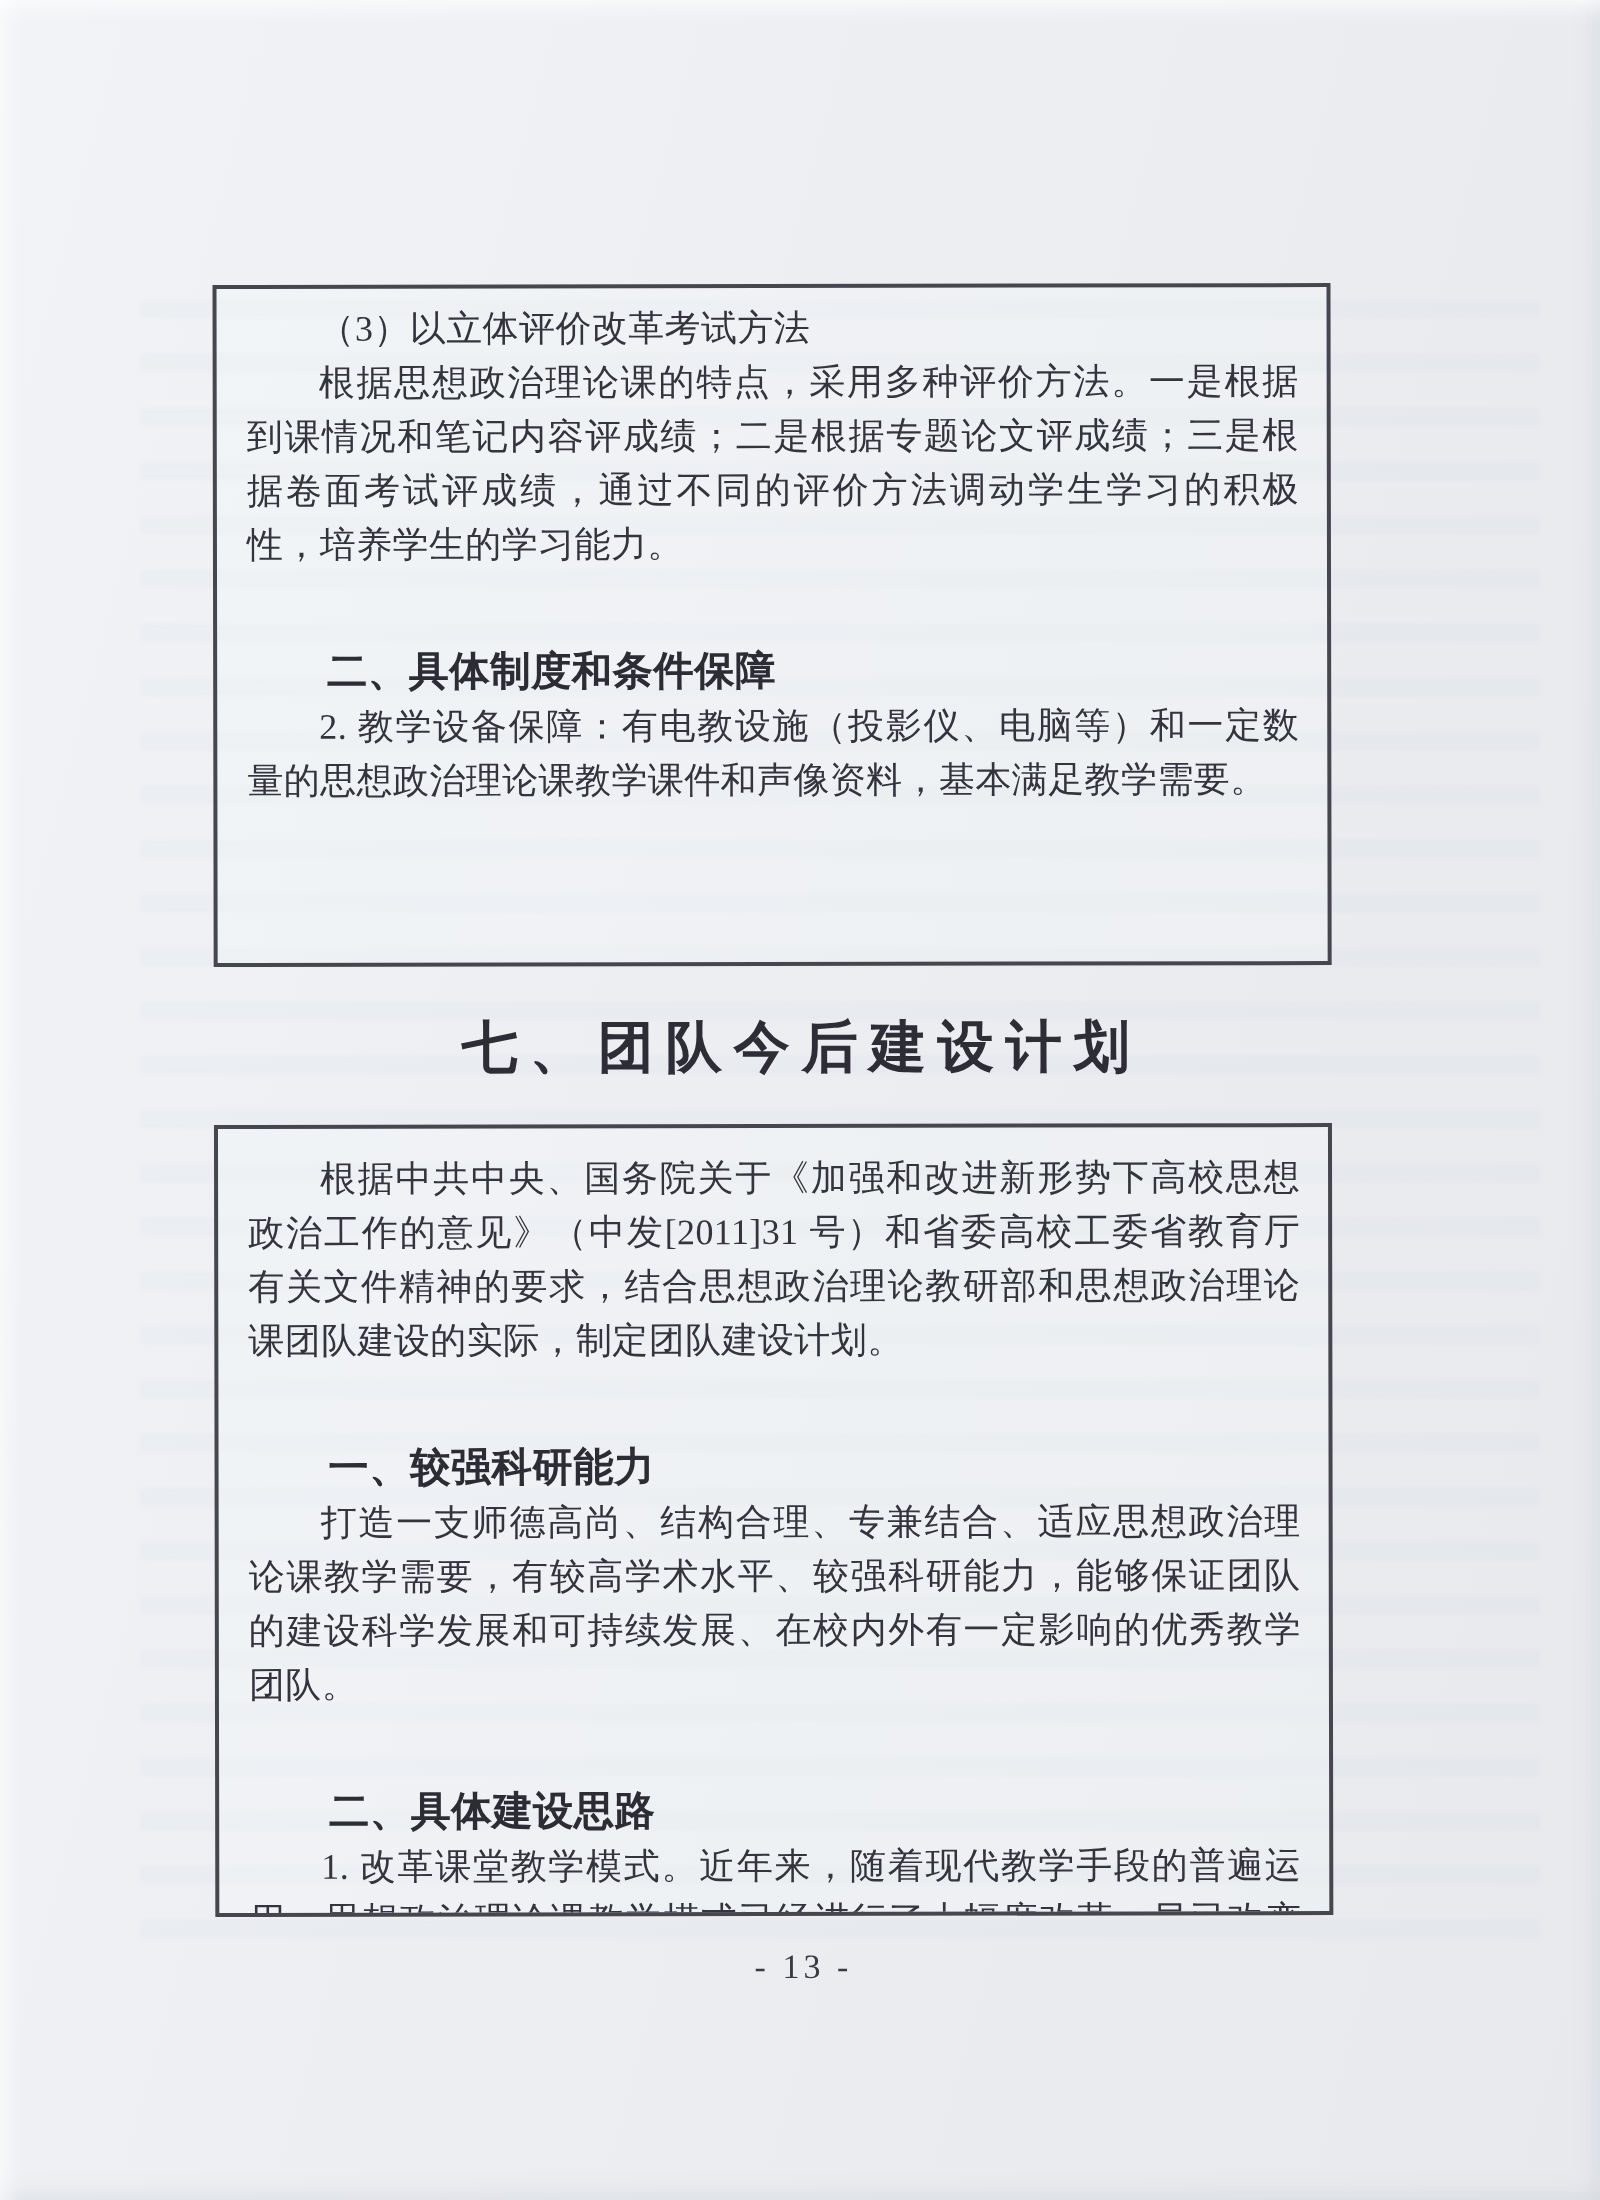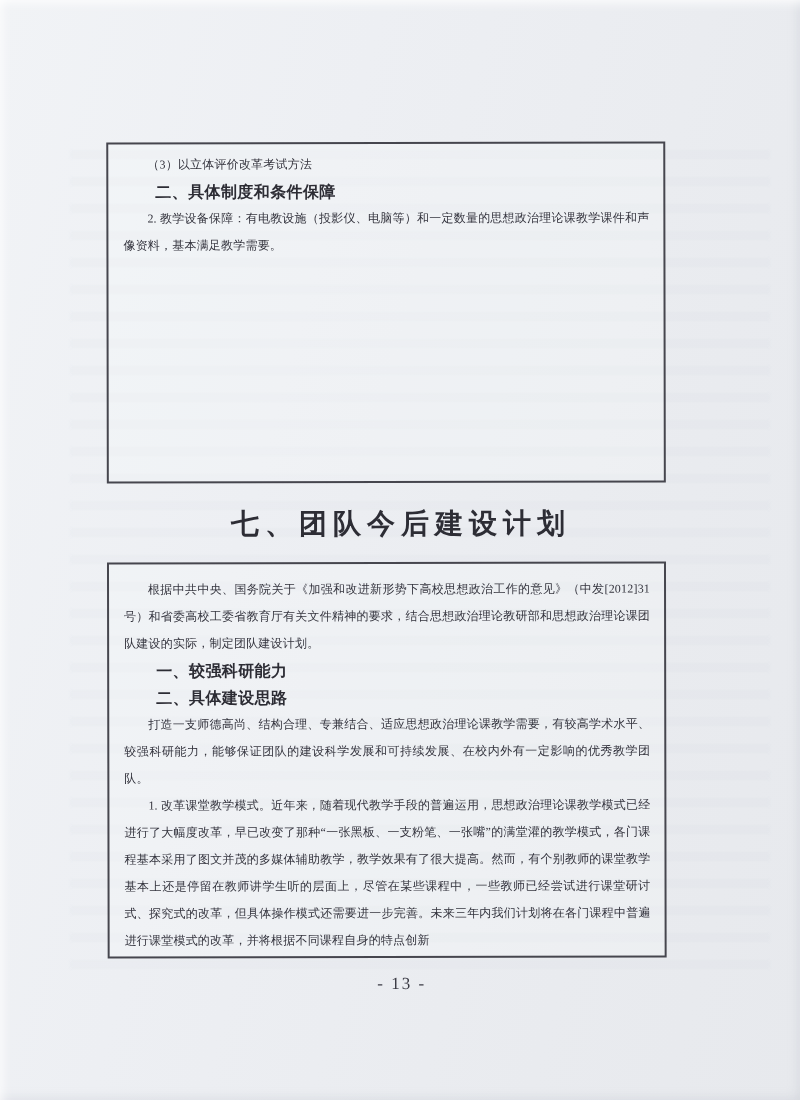--- a/index.html
+++ b/index.html
@@ -45,30 +45,31 @@
     background: rgba(249, 250, 252, 0.28);
     padding: 7px 14px 0 15px;
     text-align: justify;
     overflow: hidden;
   }
   #box1 { top: 142px; height: 341px; }
   #box2 { top: 562px; height: 396px; padding-top: 12px; }
   .para {
     margin: 0;
     text-indent: 2em;
-    font-size: 12px;
+    font-size: 18px;
     line-height: 27px;
     letter-spacing: 0.2px;
   }
   .subheading {
     font-weight: bold;
     font-family: "Liberation Sans", "DejaVu Sans", sans-serif;
-    font-size: 16px;
+    font-size: 20px;
     letter-spacing: 0.4px;
     color: #2c2c34;
+    margin-top: 37px;
   }
   .section-heading {
     position: absolute;
     top: 505px;
     left: 0;
     width: 100%;
     text-align: center;
     font-family: "Liberation Sans", "DejaVu Sans", sans-serif;
     font-weight: bold;
     font-size: 28px;
@@ -89,30 +90,31 @@
 </head>
 <body>
 
 <div class="sheet">
   <div class="bleed"></div>
 
   <div class="content">
 
     <div class="textbox" id="box1">
       <p class="para">（3）以立体评价改革考试方法</p>
+      <p class="para">根据思想政治理论课的特点，采用多种评价方法。一是根据到课情况和笔记内容评成绩；二是根据专题论文评成绩；三是根据卷面考试评成绩，通过不同的评价方法调动学生学习的积极性，培养学生的学习能力。</p>
       <p class="para subheading">二、具体制度和条件保障</p>
       <p class="para">2. 教学设备保障：有电教设施（投影仪、电脑等）和一定数量的思想政治理论课教学课件和声像资料，基本满足教学需要。</p>
     </div>
 
     <div class="section-heading">七、团队今后建设计划</div>
 
     <div class="textbox" id="box2">
-      <p class="para">根据中共中央、国务院关于《加强和改进新形势下高校思想政治工作的意见》（中发[2012]31 号）和省委高校工委省教育厅有关文件精神的要求，结合思想政治理论教研部和思想政治理论课团队建设的实际，制定团队建设计划。</p>
+      <p class="para">根据中共中央、国务院关于《加强和改进新形势下高校思想政治工作的意见》（中发[2011]31 号）和省委高校工委省教育厅有关文件精神的要求，结合思想政治理论教研部和思想政治理论课团队建设的实际，制定团队建设计划。</p>
       <p class="para subheading">一、较强科研能力</p>
+      <p class="para">打造一支师德高尚、结构合理、专兼结合、适应思想政治理论课教学需要，有较高学术水平、较强科研能力，能够保证团队的建设科学发展和可持续发展、在校内外有一定影响的优秀教学团队。</p>
       <p class="para subheading">二、具体建设思路</p>
-      <p class="para">打造一支师德高尚、结构合理、专兼结合、适应思想政治理论课教学需要，有较高学术水平、较强科研能力，能够保证团队的建设科学发展和可持续发展、在校内外有一定影响的优秀教学团队。</p>
       <p class="para">1. 改革课堂教学模式。近年来，随着现代教学手段的普遍运用，思想政治理论课教学模式已经进行了大幅度改革，早已改变了那种“一张黑板、一支粉笔、一张嘴”的满堂灌的教学模式，各门课程基本采用了图文并茂的多媒体辅助教学，教学效果有了很大提高。然而，有个别教师的课堂教学基本上还是停留在教师讲学生听的层面上，尽管在某些课程中，一些教师已经尝试进行课堂研讨式、探究式的改革，但具体操作模式还需要进一步完善。未来三年内我们计划将在各门课程中普遍进行课堂模式的改革，并将根据不同课程自身的特点创新</p>
     </div>
 
     <div class="page-number">- 13 -</div>
 
   </div>
 </div>
 
 </body></html>

